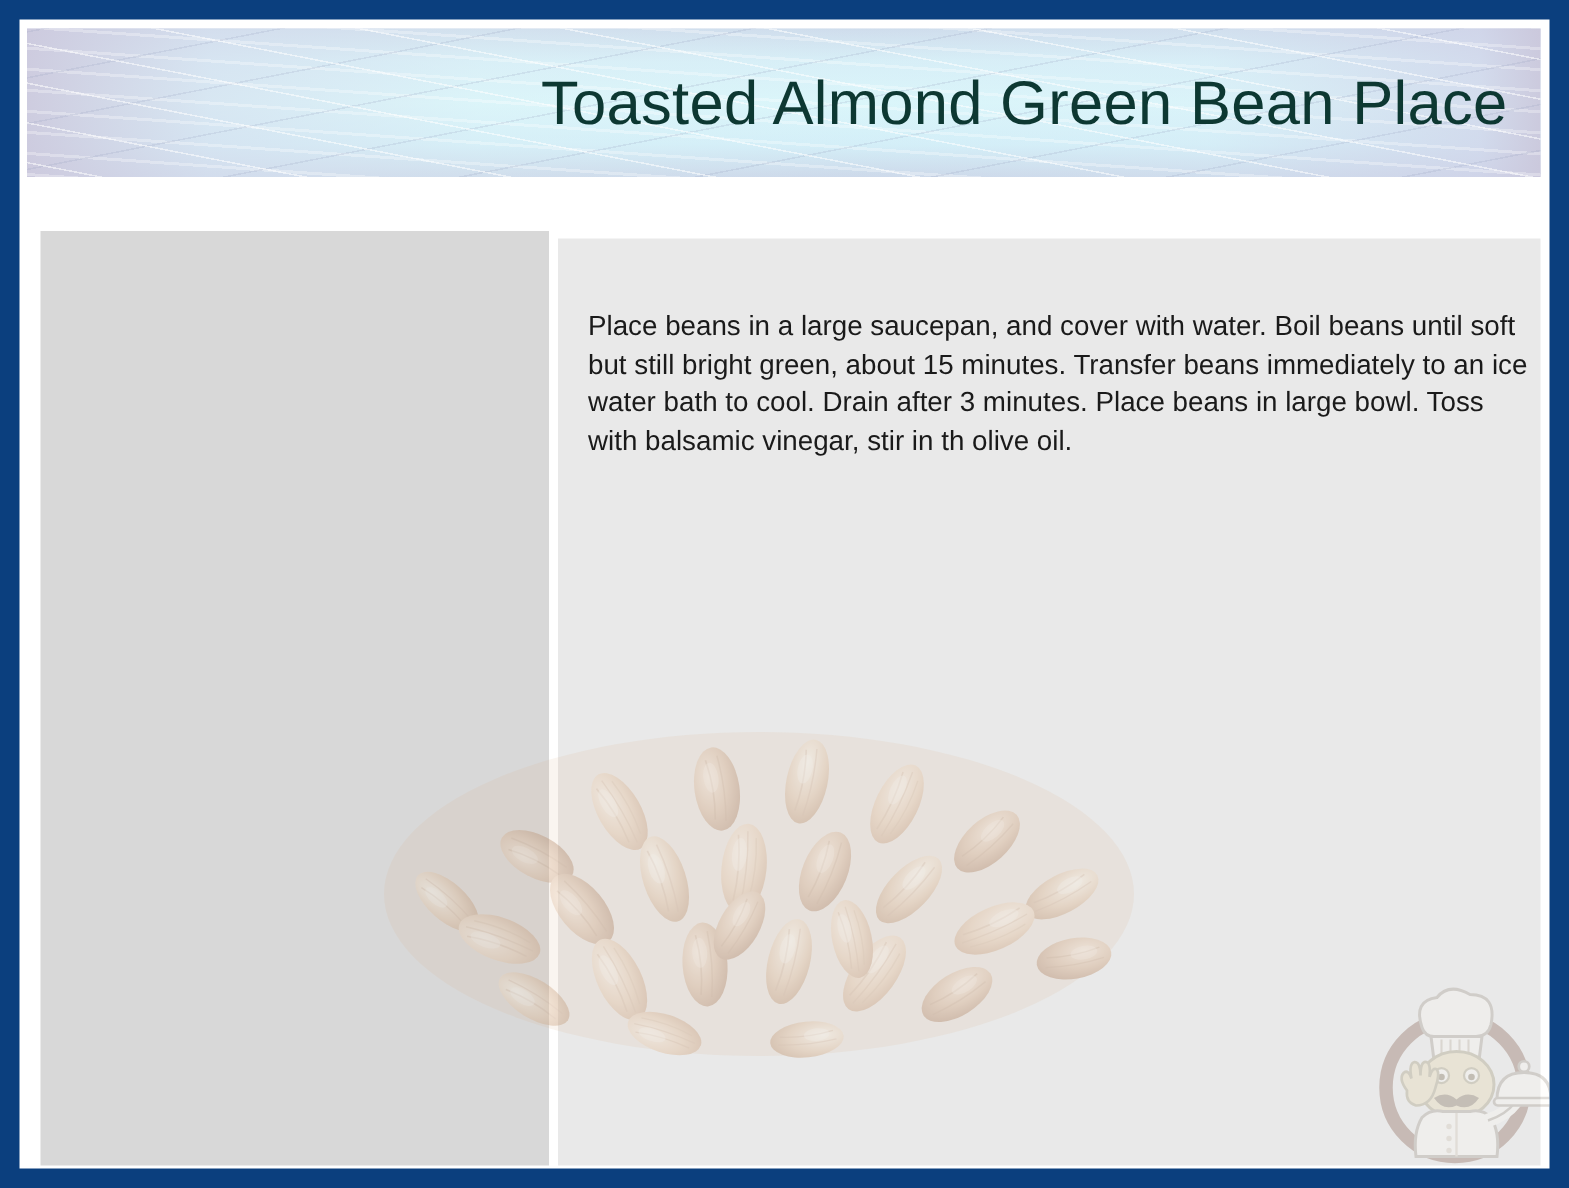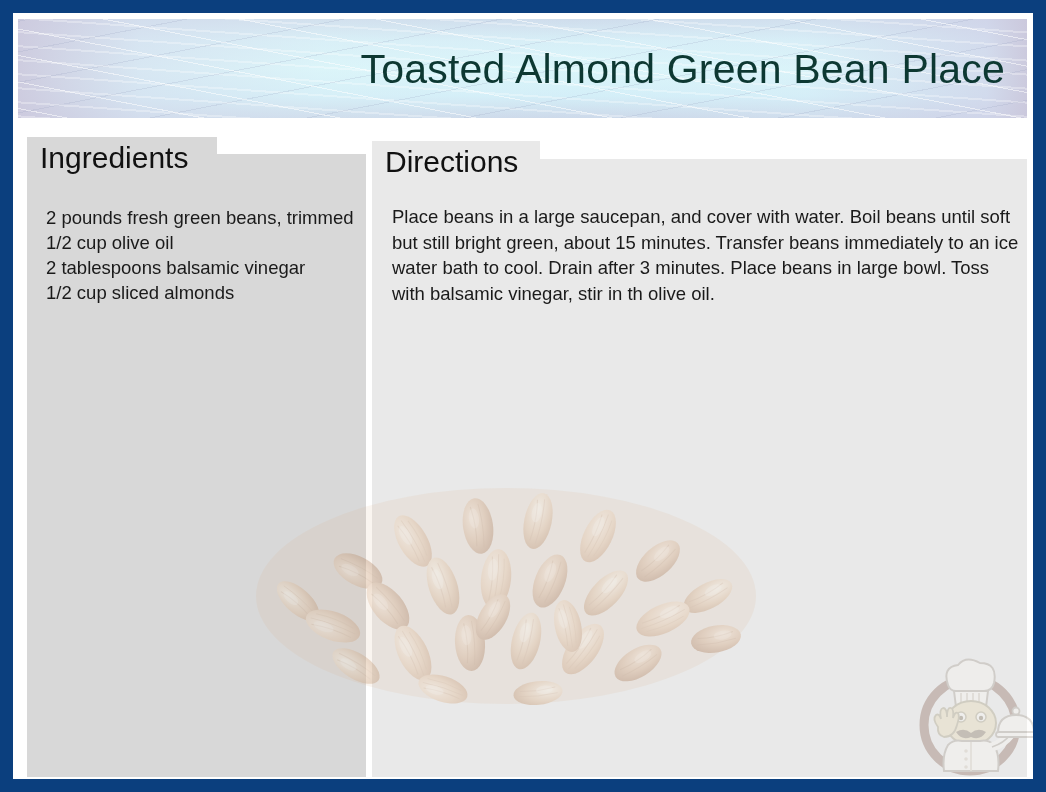--- a/index.html
+++ b/index.html
@@ -188,28 +188,22 @@
 
 <div class="slide-frame">
   <div class="page">
 
     <div class="title-banner">
       <div class="banner-weave"></div>
       <div class="banner-title">Toasted Almond Green Bean Place</div>
     </div>
 
     <div class="panel panel-ingredients"></div>
-    <div class="heading-tab heading-ingredients">Ingredients</div>
-    <div class="ingredients-body">2 pounds fresh green beans, trimmed
-1/2 cup olive oil
-2 tablespoons balsamic vinegar
-1/2 cup sliced almonds</div>
 
     <div class="panel panel-directions"></div>
-    <div class="heading-tab heading-directions">Directions</div>
     <div class="directions-body">
       <p>Place beans in a large saucepan, and cover with water. Boil beans until soft but still bright green, about 15 minutes. Transfer beans immediately to an ice water bath to cool. Drain after 3 minutes. Place beans in large bowl. Toss with balsamic vinegar, stir in th olive oil.</p>
     </div>
 
     <div class="almond-photo">
       <svg viewBox="0 0 530 290" xmlns="http://www.w3.org/2000/svg">
         <defs>
           <radialGradient id="ag1" cx="38%" cy="32%" r="72%">
             <stop offset="0%" stop-color="#f6e3cf"></stop>
             <stop offset="60%" stop-color="#e3bf9c"></stop>

